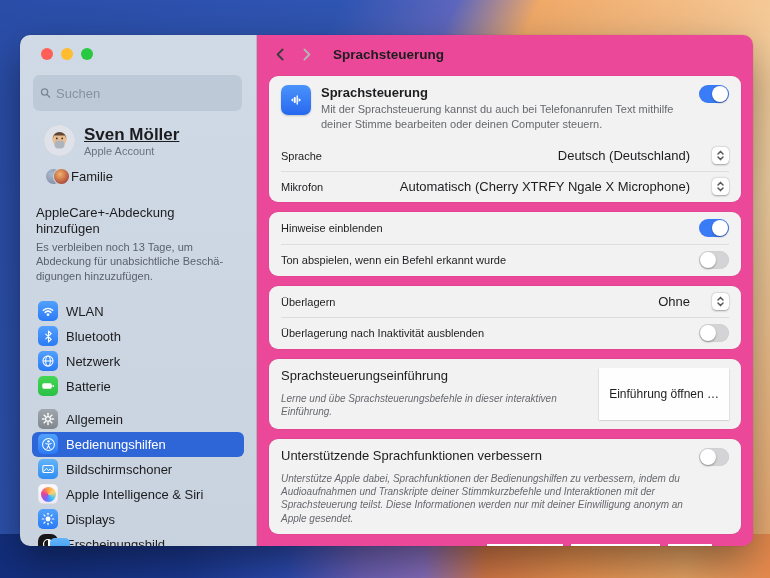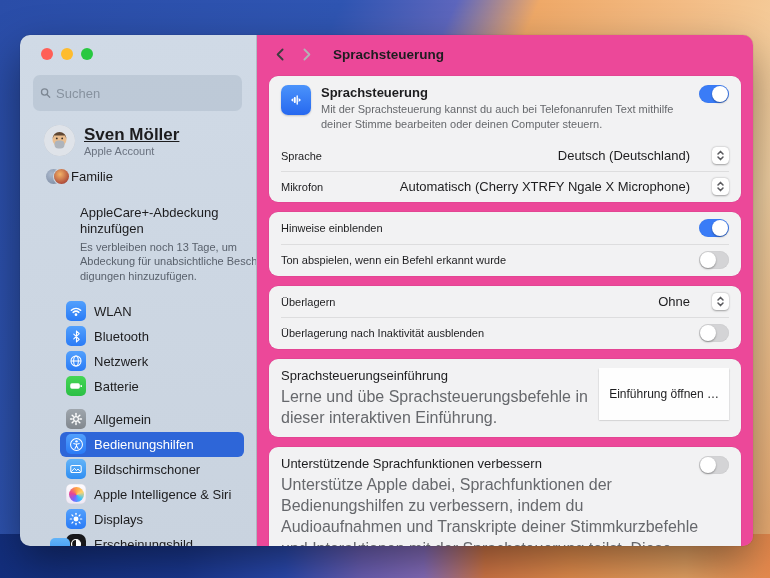--- a/index.html
+++ b/index.html
@@ -41,24 +41,24 @@
   .profile{ display:flex; align-items:center; gap:9px; padding:14px 10px 6px 24px; }
   .avatar{ width:31px; height:31px; border-radius:50%; background:#dde1e7; overflow:hidden; flex:0 0 31px; box-shadow:inset 0 0 0 .5px rgba(0,0,0,.1); }
   .pname{ font-size:17px; font-weight:bold; color:#1c1c1e; line-height:1.15;text-decoration:underline; }
   .psub{ font-size:11px; color:#6b7380; }
   .family{ display:flex; align-items:center; gap:1px; padding:5px 10px 10px 26px; }
   .family-ic{ position:relative; width:24px; height:17px; flex:0 0 24px; }
   .family-ic i{ position:absolute; width:15px; height:15px; border-radius:50%; top:1px; }
   .family-ic i.a{ left:0; background:radial-gradient(circle at 35% 35%,#aab8cd,#76849b); }
   .family-ic i.b{ left:8px; background:radial-gradient(circle at 40% 35%,#f2b268,#b2503c 70%,#5c2e3a); box-shadow:0 0 0 1px #cfd8e2; }
   .family-lb{ font-size:13px; color:#1c1c1e; }
-  .applecare{ padding:10px 16px 8px 16px;margin-left:44px; }
+  .applecare{ padding:10px 16px 8px 16px; }
   .ac-title{ font-size:13px; color:#1c1c1e; line-height:1.25; }
   .ac-body{ font-size:11px; color:#59616c; line-height:1.3; margin-top:3px; width:196px; }
-  .navgroup{ margin-top:8px;margin-left:28px; }
+  .navgroup{ margin-top:8px; }
   .nav-item{
     display:flex; align-items:center; gap:8px; margin:0 12px; padding:2px 6px;
     border-radius:6px; height:25px; color:#1c1c1e; font-size:13px;
   }
   .nav-item.selected{ background:var(--accent,#2e66d8); color:#fff; }
   .ic{
     width:20px; height:20px; border-radius:5px; flex:0 0 20px;
     display:flex; align-items:center; justify-content:center;
   }
   .ic svg{ display:block; }
@@ -91,21 +91,21 @@
   .hero-icon{
     width:30px; height:30px; border-radius:7px; flex:0 0 30px;
     background:linear-gradient(#4b93fb,#2668ef); display:flex; align-items:center; justify-content:center;
     box-shadow:0 1px 2px rgba(0,0,0,.2);
   }
   .hero-text{ flex:1; }
   .h-title{ font-size:13px; font-weight:bold; color:#1d1d1f; }
   .h-desc{ font-size:11px; color:#66686c; line-height:1.32; margin-top:2px; max-width:398px; }
   .sect{ display:flex; align-items:flex-start; justify-content:space-between; padding:9px 12px; }
   .s-title{ font-size:13px; color:#1d1d1f; }
-  .s-desc{ font-size:16px; color:#66686c; line-height:1.32; margin-top:3px; }
+  .s-desc{ font-size:10px; color:#66686c; line-height:1.32; margin-top:9px;font-style:italic; }
   .w340{ max-width:335px; } .w445{ max-width:442px; }
   
   .toggle{ width:30px; height:18px; border-radius:9px; background:var(--toggle-off,#d4d4d6); position:relative; flex:0 0 30px; box-shadow:inset 0 0 1px rgba(0,0,0,.15); }
   .toggle::after{ content:""; position:absolute; top:1px; left:1px; width:16px; height:16px; border-radius:50%; background:#fff; box-shadow:0 1px 2px rgba(0,0,0,.35); }
   .toggle.on{ background:var(--toggle-on,#3a7cf7); }
   .toggle.on::after{ left:auto; right:1px; }
   .stepper{ width:17px; height:17px; background:#fefefe; border-radius:4.5px; display:flex; align-items:center; justify-content:center; box-shadow:0 .5px 2px rgba(0,0,0,.35); flex:0 0 17px; }
   .btn{
     background:#fefefe; border:none; border-radius:0; font-size:12px; color:#1d1d1f;
     padding:19px 10px; font-family:inherit; box-shadow:0 .5px 1.5px rgba(0,0,0,.3); white-space:nowrap;

